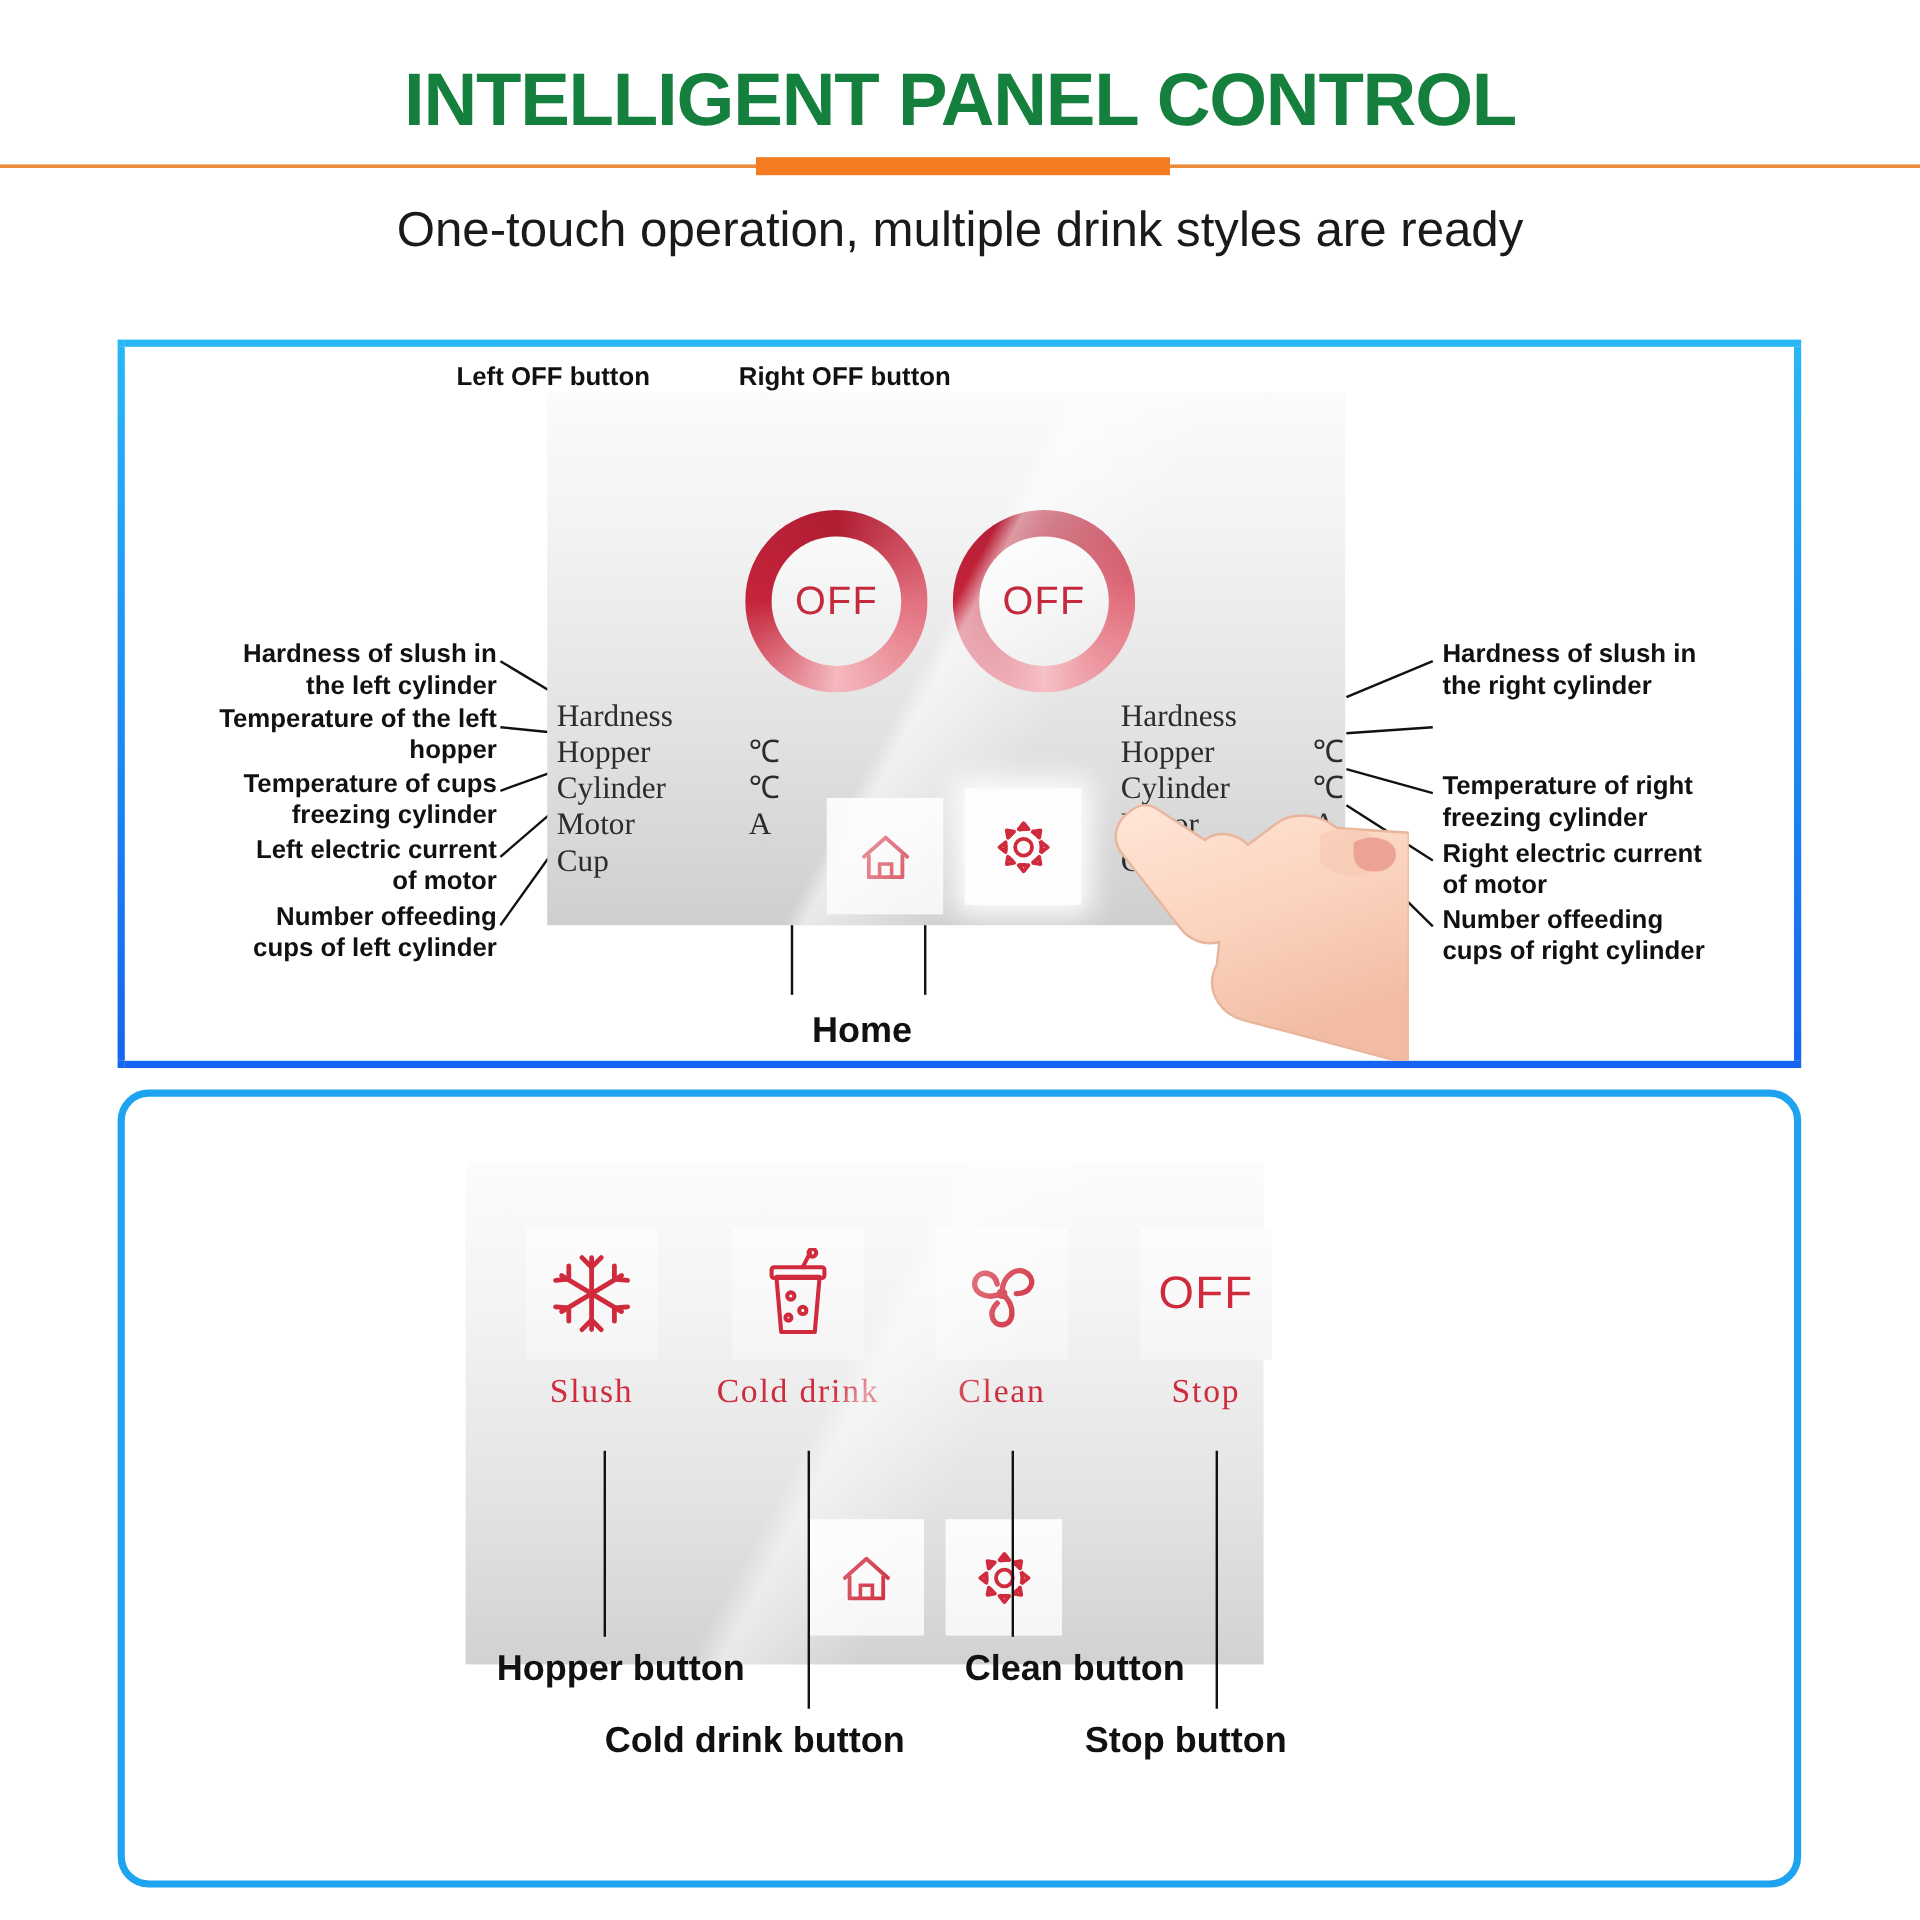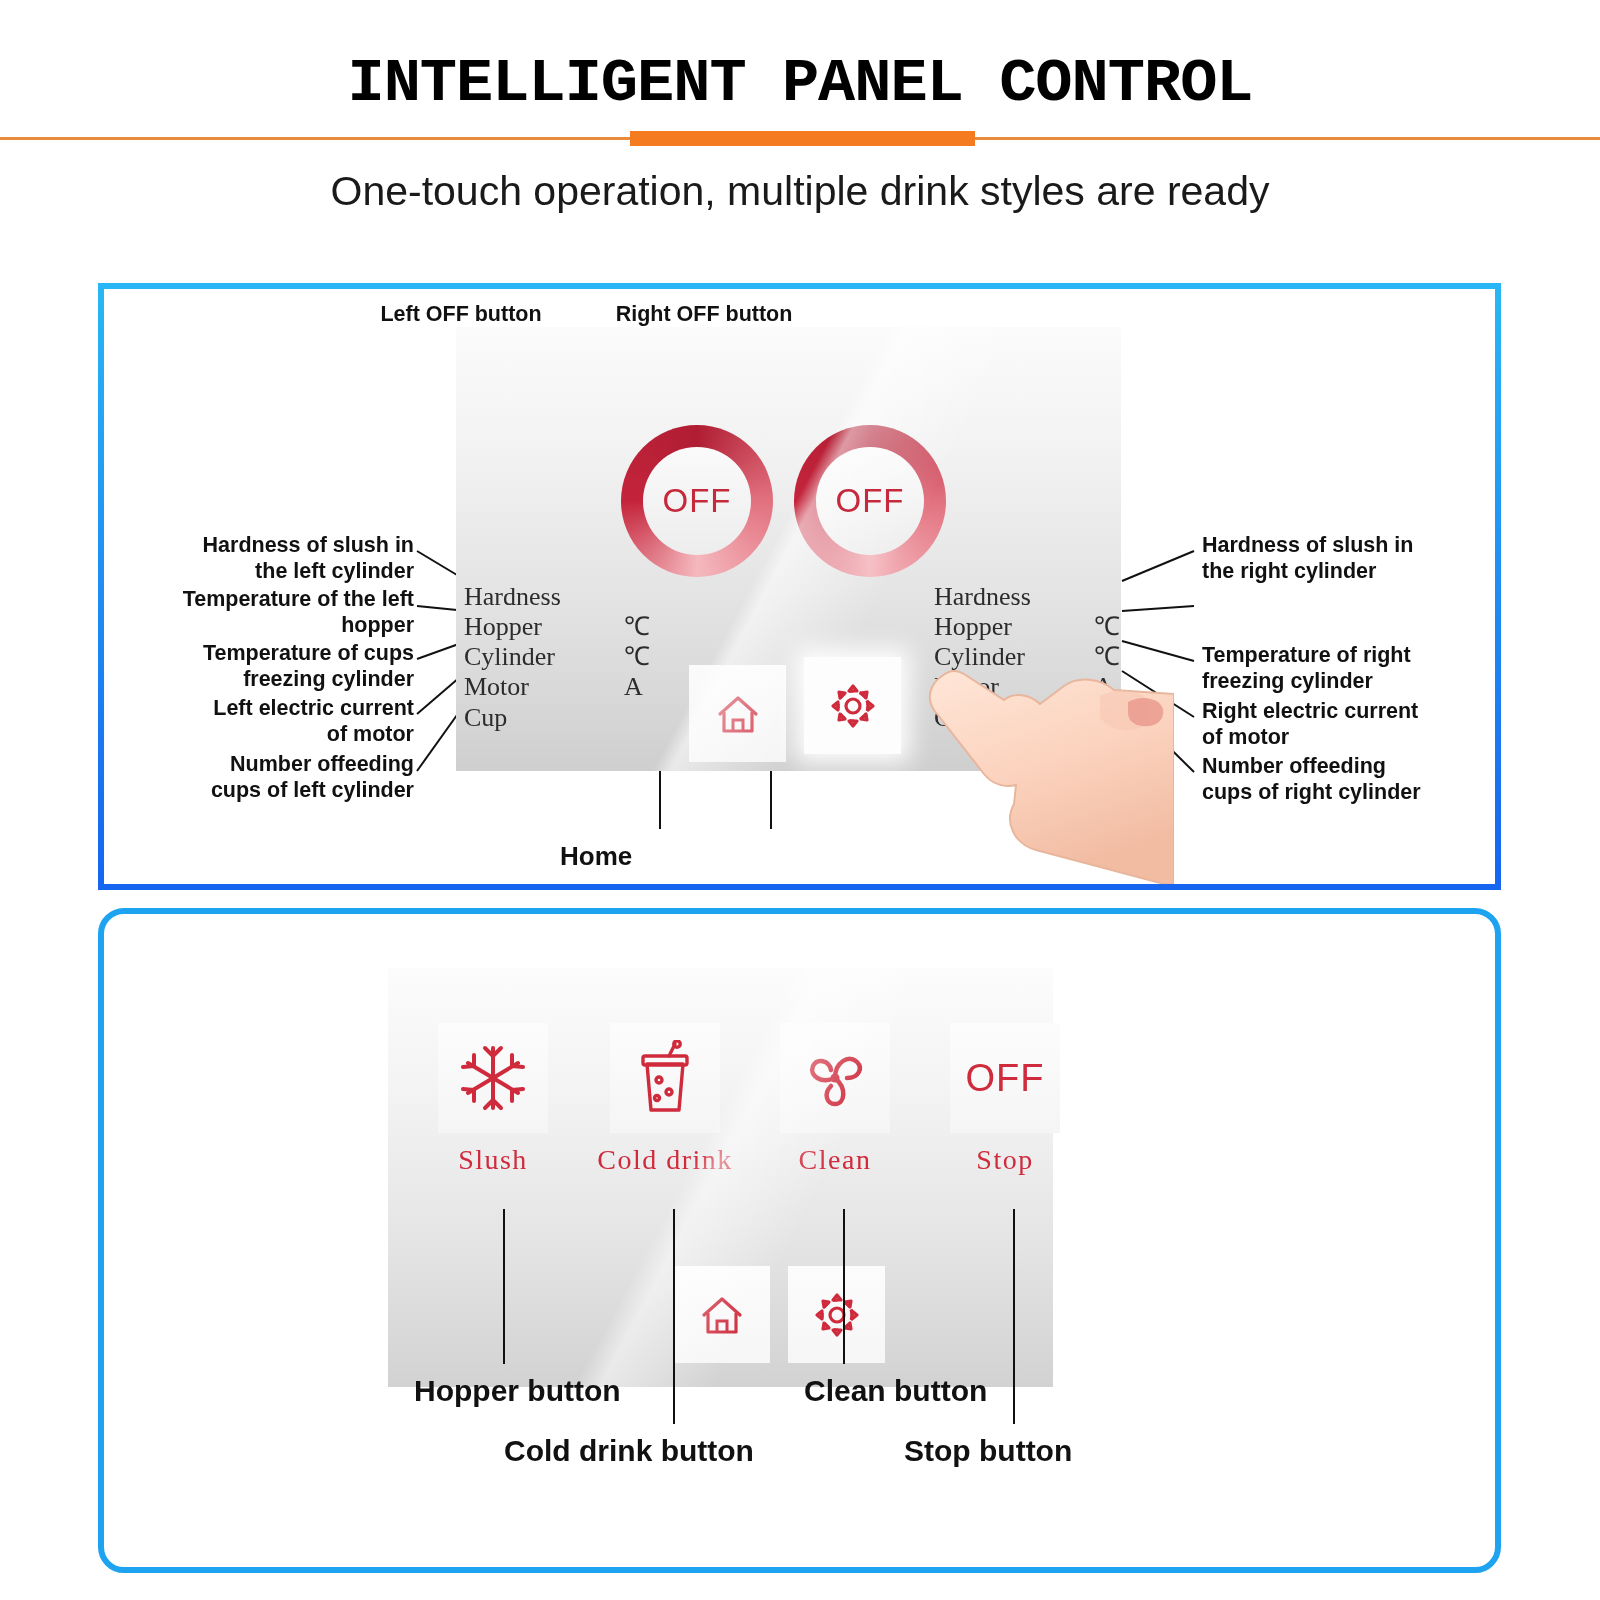--- a/index.html
+++ b/index.html
@@ -13,22 +13,22 @@
   }
 
   
   .header {
     position: absolute; top: 0; left: 0; width: 1600px; height: 250px;
   }
   .main-title {
     position: absolute; top: 48px; left: 0; width: 1600px;
     text-align: center;
     font-size: 62px; font-weight: bold; letter-spacing: -1px;
-    color: #000000;
-    font-family: Liberation Mono, monospace;
+    color: #15803d;
+    font-family: Liberation Sans, sans-serif;
   }
   .rule-line {
     position: absolute; top: 137px; left: 0; width: 1600px; height: 3px;
     background: #e98b3a;
   }
   .rule-accent {
     position: absolute; top: 131px; left: 630px; width: 345px; height: 15px;
     background: #f47b20;
   }
   .subtitle {
@@ -310,21 +310,21 @@
   </div>
   <div class="clabel left-al" style="left:1098px; top:409px; width:300px;">
     <div>Right electric current</div>
     <div>of motor</div>
   </div>
   <div class="clabel left-al" style="left:1098px; top:464px; width:300px;">
     <div>Number offeeding</div>
     <div>cups of right cylinder</div>
   </div>
 
-  <div class="clabel" style="left:456px; top:552px; width:200px; text-align:left; font-size:26px;">Home</div>
+  <div class="clabel" style="left:456px; top:552px; width:200px; text-align:right; font-size:30px;">Home</div>
   <div class="clabel" style="left:568px; top:552px; width:200px; text-align:center; font-size:26px;margin-top:44px;">Setting</div>
 </div>
 
 <div class="panel panel-bottom">
 
   <div class="screen-bot">
 
     <div class="fn-key" style="left:50px;">
       <svg class="ic" width="72" height="72" viewBox="0 0 72 72">
         <g stroke="#cf2b3c" stroke-width="4" stroke-linecap="round" fill="none">

